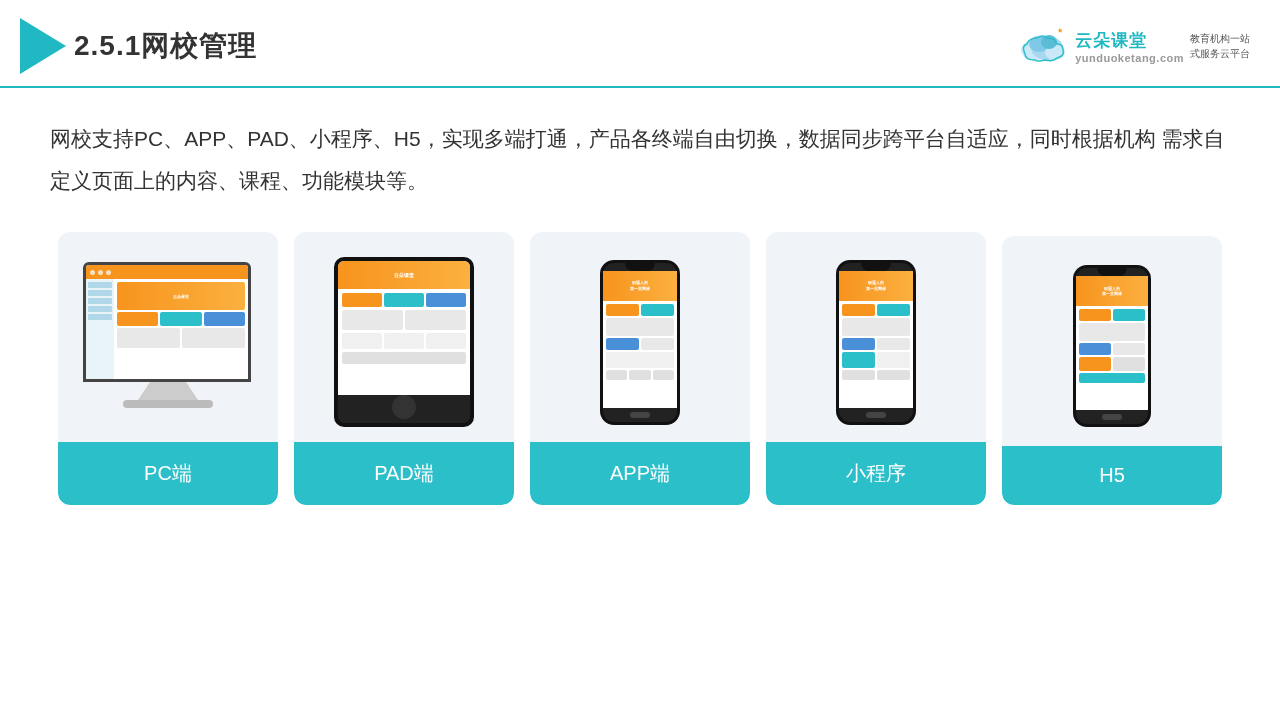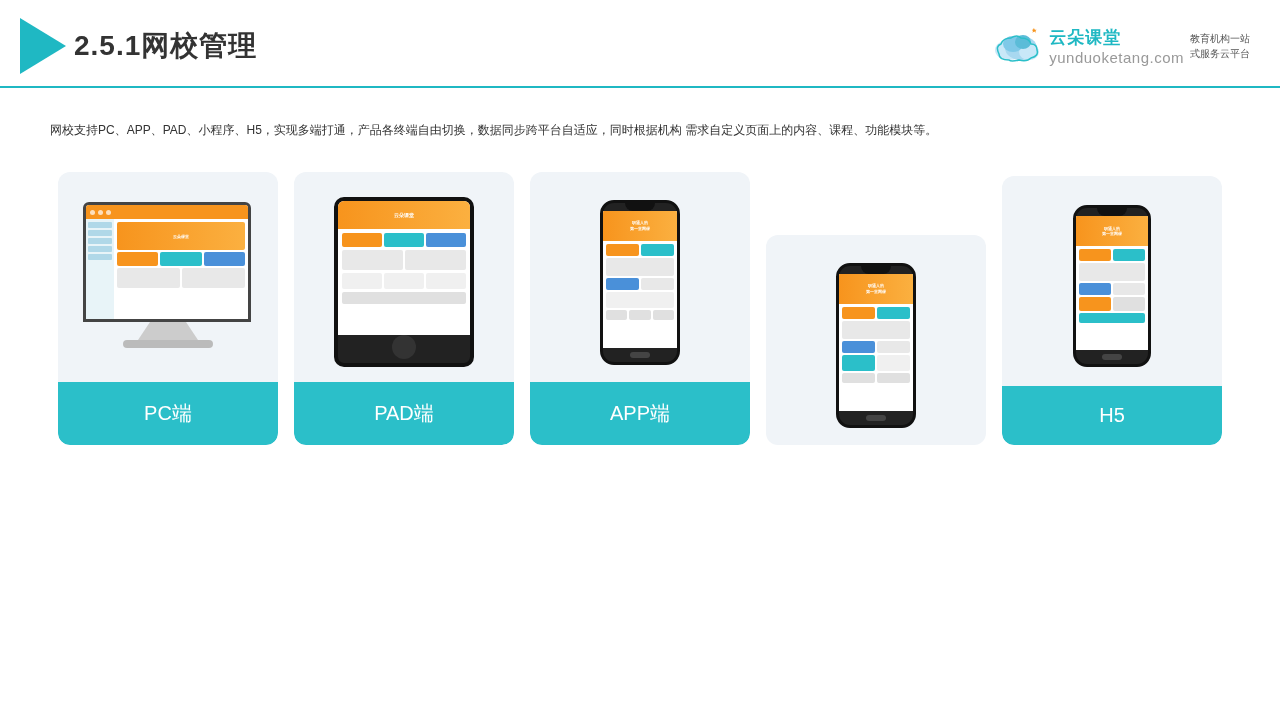--- a/index.html
+++ b/index.html
@@ -57,36 +57,37 @@
       flex-direction: column;
       align-items: flex-start;
     }
     .brand-name {
       font-size: 17px;
       font-weight: bold;
       color: #1fb8c3;
       letter-spacing: 1px;
     }
     .brand-url {
-      font-size: 15px;
+      font-size: 11px;
       color: #999;
       letter-spacing: 0.5px;
+      font-weight: bold;
     }
     .brand-slogan {
       font-size: 10px;
       color: #555;
       white-space: nowrap;
     }
 
     
     .main {
       padding: 30px 50px 20px 50px;
     }
     .description {
-      font-size: 12px;
+      font-size: 21px;
       color: #333;
       line-height: 2;
       margin-bottom: 30px;
     }
 
     
     .cards-section {
       display: flex;
       gap: 16px;
       align-items: flex-end;
@@ -524,20 +525,21 @@
               </div>
               <div class="phone-row">
                 <div class="phone-block" style="background:#e0e0e0;height:10px;"></div>
                 <div class="phone-block" style="background:#e0e0e0;height:10px;"></div>
               </div>
             </div>
           </div>
           <div class="phone-home-btn"></div>
         </div>
       </div>
+      <div class="card-label">小程序</div>
     </div>
 
     <div class="card">
       <div class="card-image-area">
         <div class="phone-mockup small-phone">
           <div class="phone-notch"></div>
           <div class="phone-screen">
             <div class="phone-screen-top">
               <div class="phone-screen-top-text">职通人的<br>第一堂网课</div>
             </div>

